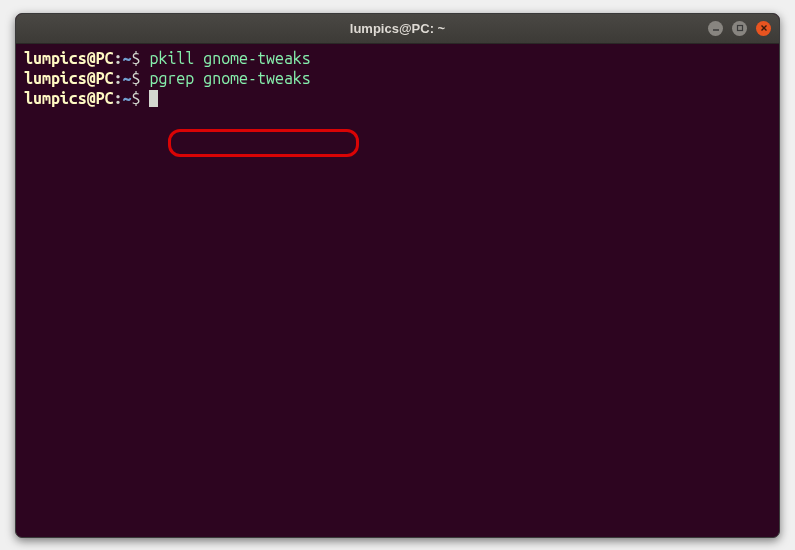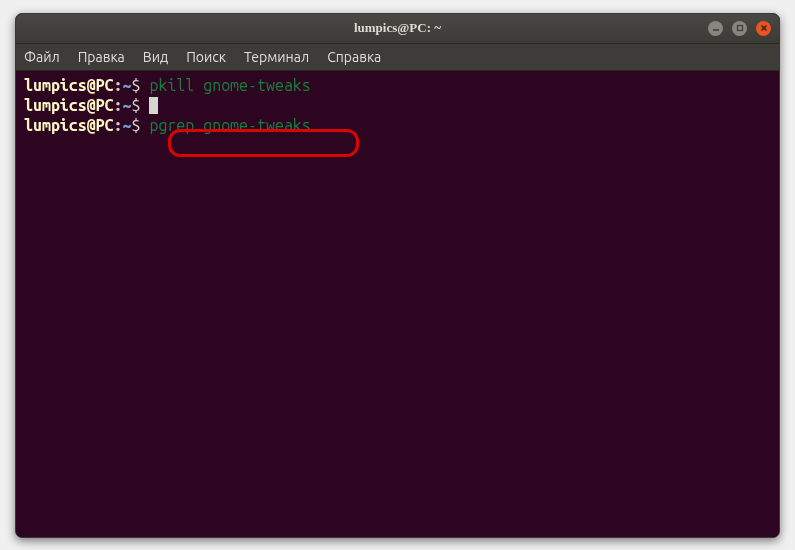--- a/index.html
+++ b/index.html
@@ -25,21 +25,21 @@
       height: 30px;
       background: linear-gradient(#4a4844, #3c3a36);
       display: flex;
       align-items: center;
       justify-content: center;
       position: relative;
       border-bottom: 1px solid #2a2826;
     }
     .title {
       color: #dedad4;
-      font-family: Liberation Serif, serif;
+      font-family: Liberation Sans, sans-serif;
       font-size: 13px;
       font-weight: bold;
       text-align: center;
     }
     .window-controls {
       position: absolute;
       right: 8px;
       display: flex;
       gap: 9px;
     }
@@ -75,21 +75,21 @@
       font-size: 16px;
       line-height: 1.25;
       background: #2d0520;
       height: calc(100% - 57px);
     }
     .line { white-space: pre; }
     .prompt-user { color: #fef9c3; font-weight: bold; }
     .prompt-colon { color: #d3d7cf; font-weight: bold; }
     .prompt-path { color: #729fcf; font-weight: bold; }
     .prompt-dollar { color: #d3d7cf; }
-    .command { color: #15803d; }
+    .command { color: #86efac; }
     .cursor {
       display: inline-block;
       width: 9px;
       height: 17px;
       background: #d3d7cf;
       vertical-align: text-bottom;
     }
     .highlight-box {
       position: absolute;
       border: 3px solid #d90405;
@@ -117,28 +117,20 @@
             </svg>
         </div>
         <div class="win-btn win-close">
           <svg width="8" height="8" viewBox="0 0 8 8">
               <line x1="1.5" y1="1.5" x2="6.5" y2="6.5" stroke="#3a1a0a" stroke-width="1.3"></line>
               <line x1="6.5" y1="1.5" x2="1.5" y2="6.5" stroke="#3a1a0a" stroke-width="1.3"></line>
             </svg>
         </div>
       </div>
     </div>
-    <div class="menubar">
-      <span class="menu-item">Файл</span>
-      <span class="menu-item">Правка</span>
-      <span class="menu-item">Вид</span>
-      <span class="menu-item">Поиск</span>
-      <span class="menu-item">Терминал</span>
-      <span class="menu-item">Справка</span>
-    </div>
     <div class="terminal-body">
       <div class="line"><span class="prompt-user">lumpics@PC</span><span class="prompt-colon">:</span><span class="prompt-path">~</span><span class="prompt-dollar">$</span><span class="command"> pkill gnome-tweaks</span></div>
+      <div class="line"><span class="prompt-user">lumpics@PC</span><span class="prompt-colon">:</span><span class="prompt-path">~</span><span class="prompt-dollar">$</span><span class="command"> pgrep gnome-tweaks</span></div>
       <div class="line"><span class="prompt-user">lumpics@PC</span><span class="prompt-colon">:</span><span class="prompt-path">~</span><span class="prompt-dollar">$</span><span class="command"> </span><span class="cursor"></span></div>
-      <div class="line"><span class="prompt-user">lumpics@PC</span><span class="prompt-colon">:</span><span class="prompt-path">~</span><span class="prompt-dollar">$</span><span class="command"> pgrep gnome-tweaks</span></div>
     </div>
   </div>
   <div class="highlight-box" style="top: 116px; left: 153px; width: 191px; height: 28px;"></div>
 </div>
 
 </body></html>

